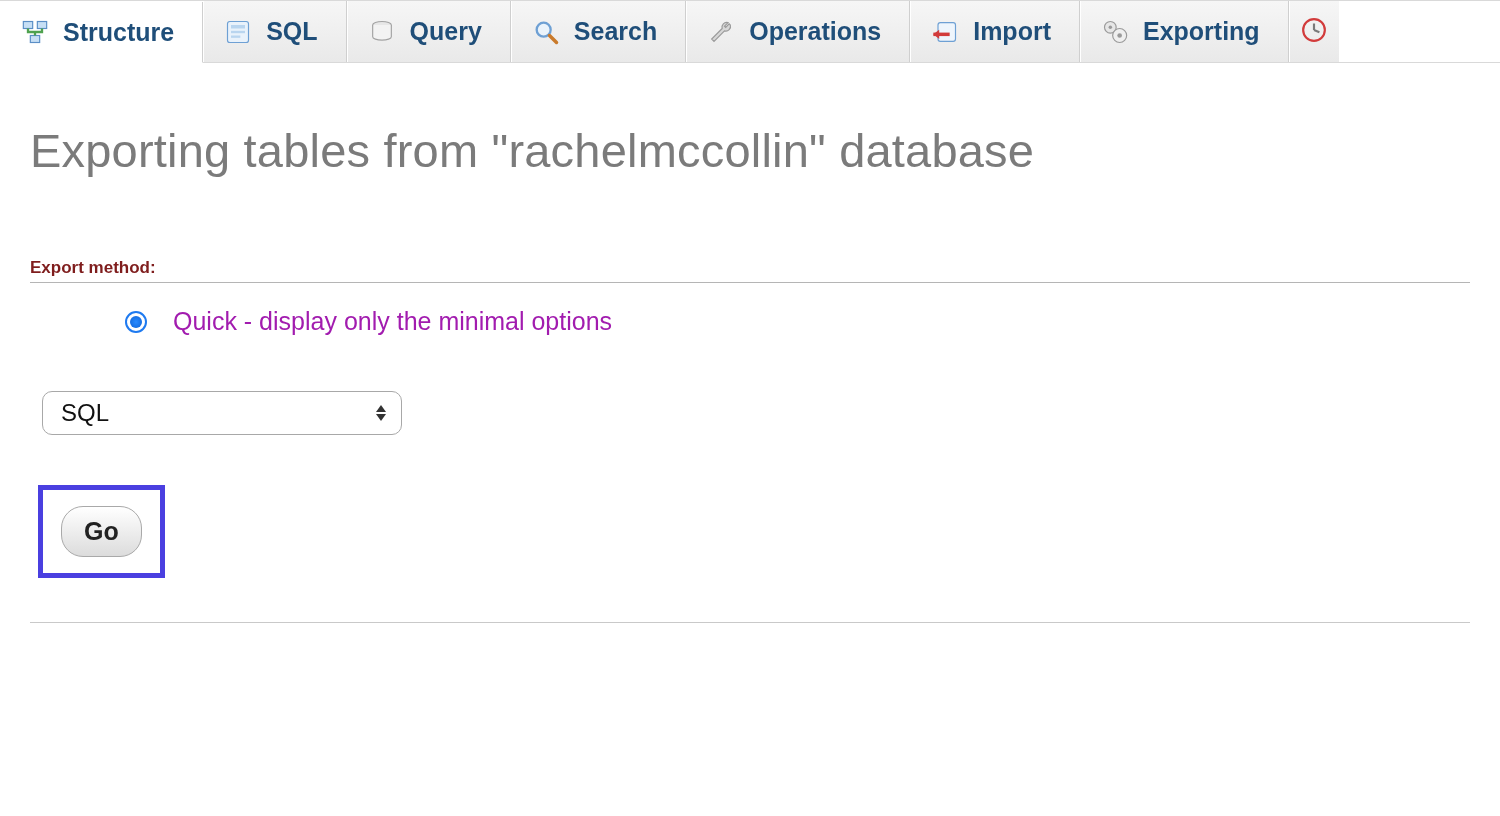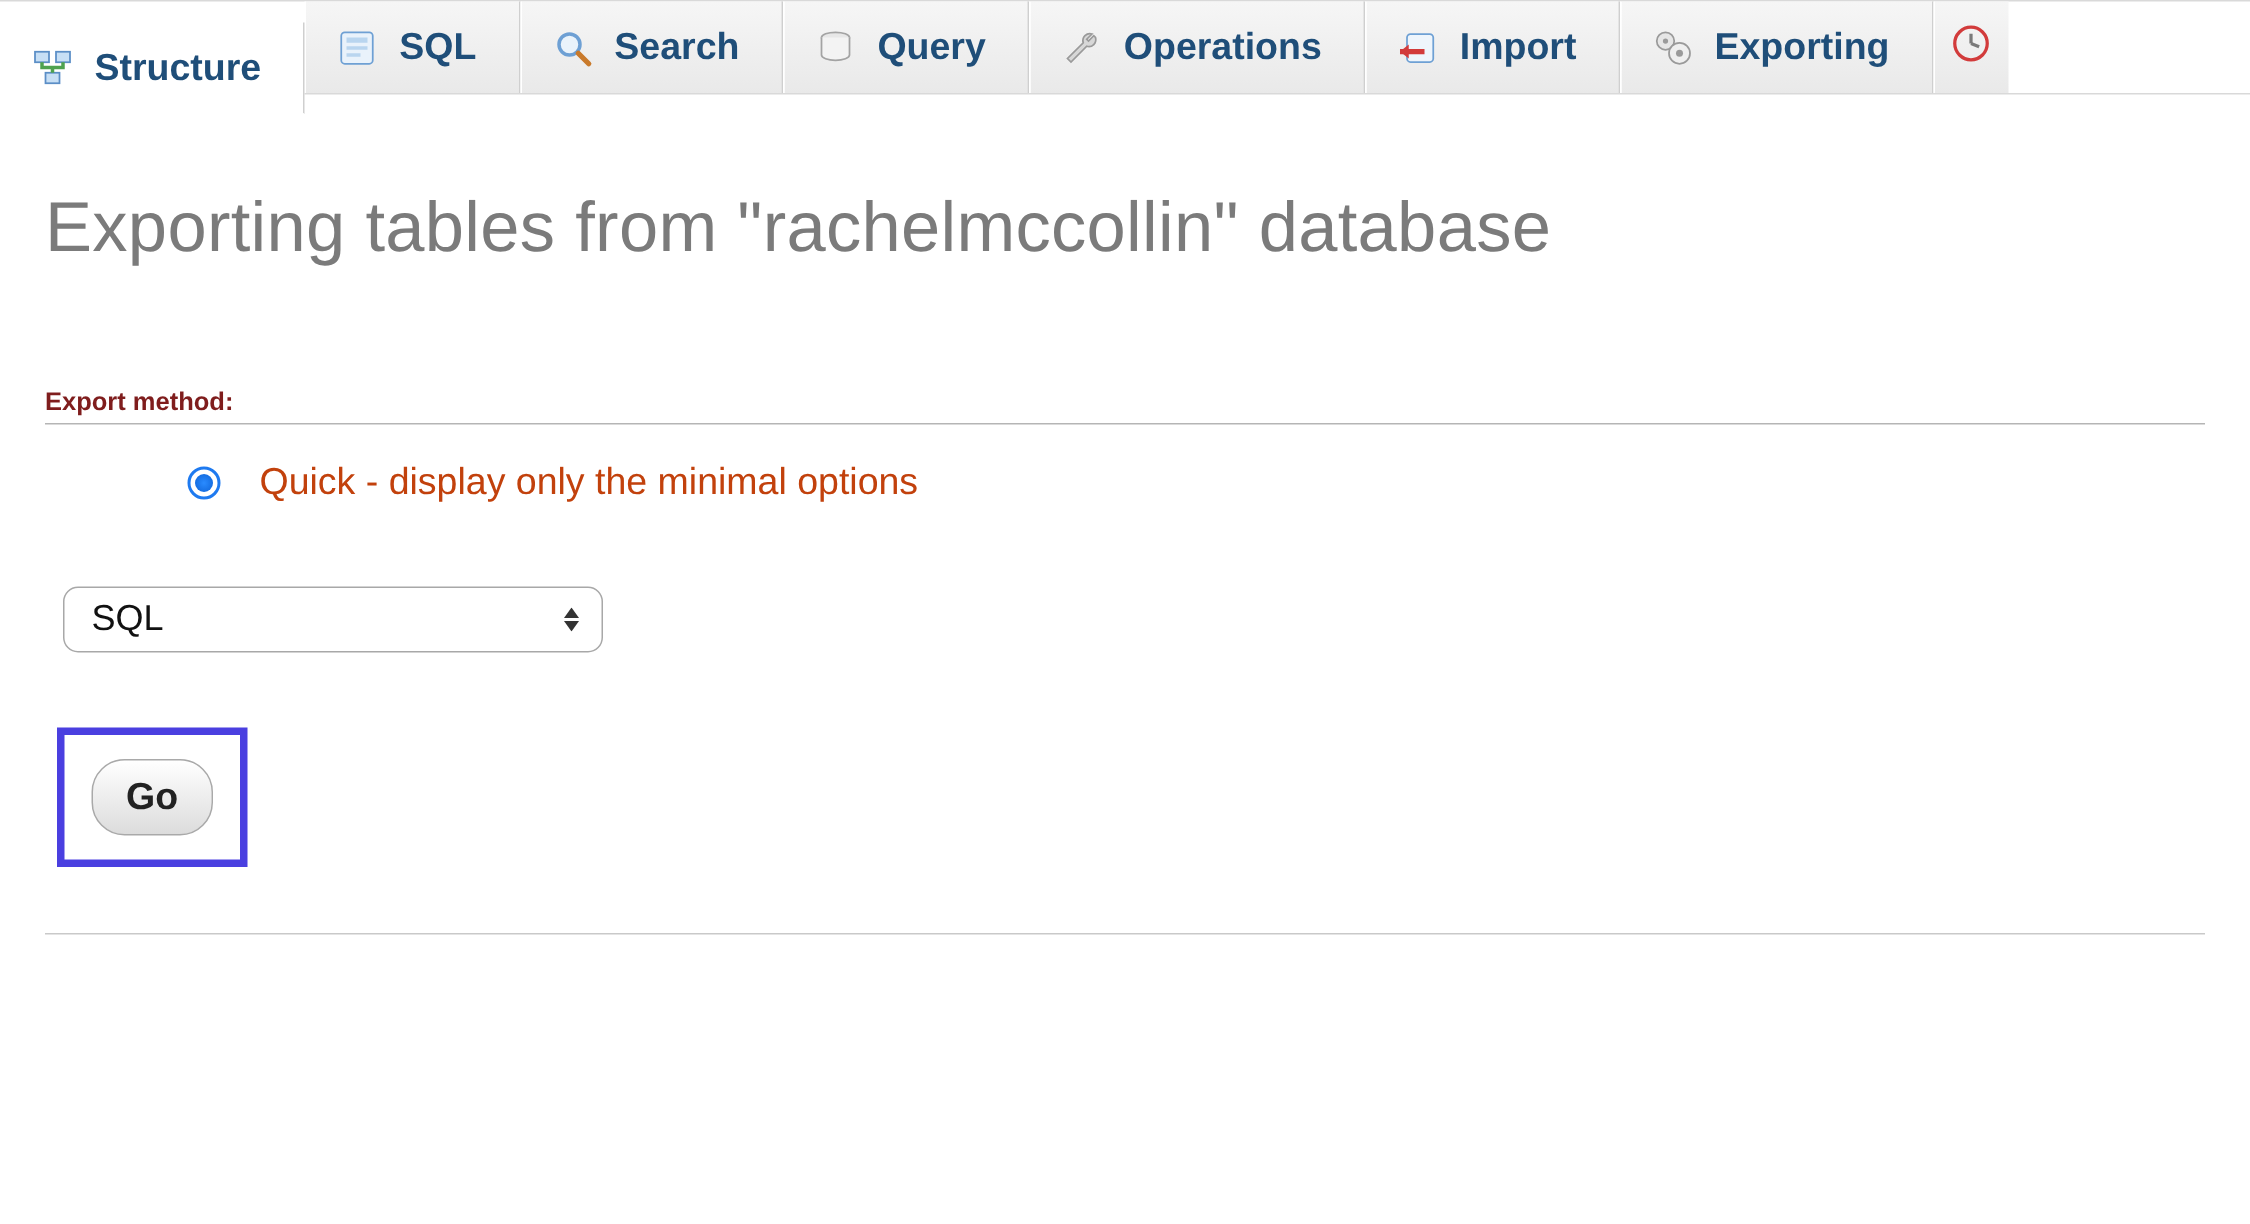--- a/index.html
+++ b/index.html
@@ -31,21 +31,21 @@
     background: linear-gradient(to bottom,#f6f6f6 0%,#e9e9e9 100%);
     border-right: 1px solid #cfcfcf;
     border-left: 1px solid #ffffff;
     cursor: pointer;
     white-space: nowrap;
   }
   .tab.active {
     background: #ffffff;
     border-bottom: 1px solid #fff;
     position: relative;
-    top: 14px;
+    top: 1px;
   }
   .tab .icon { width: 28px; height: 28px; display:inline-flex; align-items:center; justify-content:center; }
   .tab .icon svg { width: 28px; height: 28px; }
   .tab-partial {
     display:flex; align-items:center; justify-content:center;
     width: 50px;
     background: linear-gradient(to bottom,#f6f6f6 0%,#e9e9e9 100%);
     border-left: 1px solid #fff;
   }
 
@@ -66,21 +66,21 @@
     font-weight: 700;
     color: #7f1d1d;
     border-bottom: 1px solid #b5b5b5;
     padding-bottom: 4px;
     margin-bottom: 24px;
   }
 
   .radio-group { margin-left: 95px; margin-bottom: 55px; }
   .radio-row {
     display:flex; align-items:center; gap: 26px;
-    font-size: 25px; color:#c2410c;
+    font-size: 25px; color:#a21caf;
     margin-bottom: 14px;
   }
   .radio {
     width: 22px; height: 22px; border-radius: 50%;
     border: 2px solid #bfbfbf; background:#fff;
     display:inline-flex; align-items:center; justify-content:center;
     flex-shrink:0;
   }
   .radio.checked { border-color: #1e7af0; }
   .radio.checked::after {
@@ -146,35 +146,35 @@
           <rect x="6" y="11" width="12" height="2" fill="#b9d5ef"></rect>
           <rect x="6" y="15" width="8" height="2" fill="#b9d5ef"></rect>
         </svg>
     </span>
     <span>SQL</span>
   </div>
 
   <div class="tab">
     <span class="icon">
       <svg viewBox="0 0 24 24">
+          <ellipse cx="12" cy="6" rx="8" ry="3" fill="#e7e7e7" stroke="#a3a3a3"></ellipse>
+          <path d="M4 6 v10 a8 3 0 0 0 16 0 V6" fill="#f3f3f3" stroke="#a3a3a3"></path>
+        </svg>
+    </span>
+    <span>Query</span>
+  </div>
+
+  <div class="tab">
+    <span class="icon">
+      <svg viewBox="0 0 24 24">
           <circle cx="10" cy="10" r="6" fill="#eaf3fb" stroke="#6ea0d4" stroke-width="2"></circle>
           <line x1="15" y1="15" x2="21" y2="21" stroke="#c97a2b" stroke-width="3" stroke-linecap="round"></line>
         </svg>
     </span>
     <span>Search</span>
-  </div>
-
-  <div class="tab">
-    <span class="icon">
-      <svg viewBox="0 0 24 24">
-          <ellipse cx="12" cy="6" rx="8" ry="3" fill="#e7e7e7" stroke="#a3a3a3"></ellipse>
-          <path d="M4 6 v10 a8 3 0 0 0 16 0 V6" fill="#f3f3f3" stroke="#a3a3a3"></path>
-        </svg>
-    </span>
-    <span>Query</span>
   </div>
 
 
   <div class="tab">
     <span class="icon">
       <svg viewBox="0 0 24 24">
           <path d="M20 6 a4 4 0 0 1 -5 5 L6 20 l-2 -2 L13 9 a4 4 0 0 1 5 -5 l-3 3 1 1 3 -3 z" fill="#d7d7d7" stroke="#9a9a9a"></path>
         </svg>
     </span>
     <span>Operations</span>

